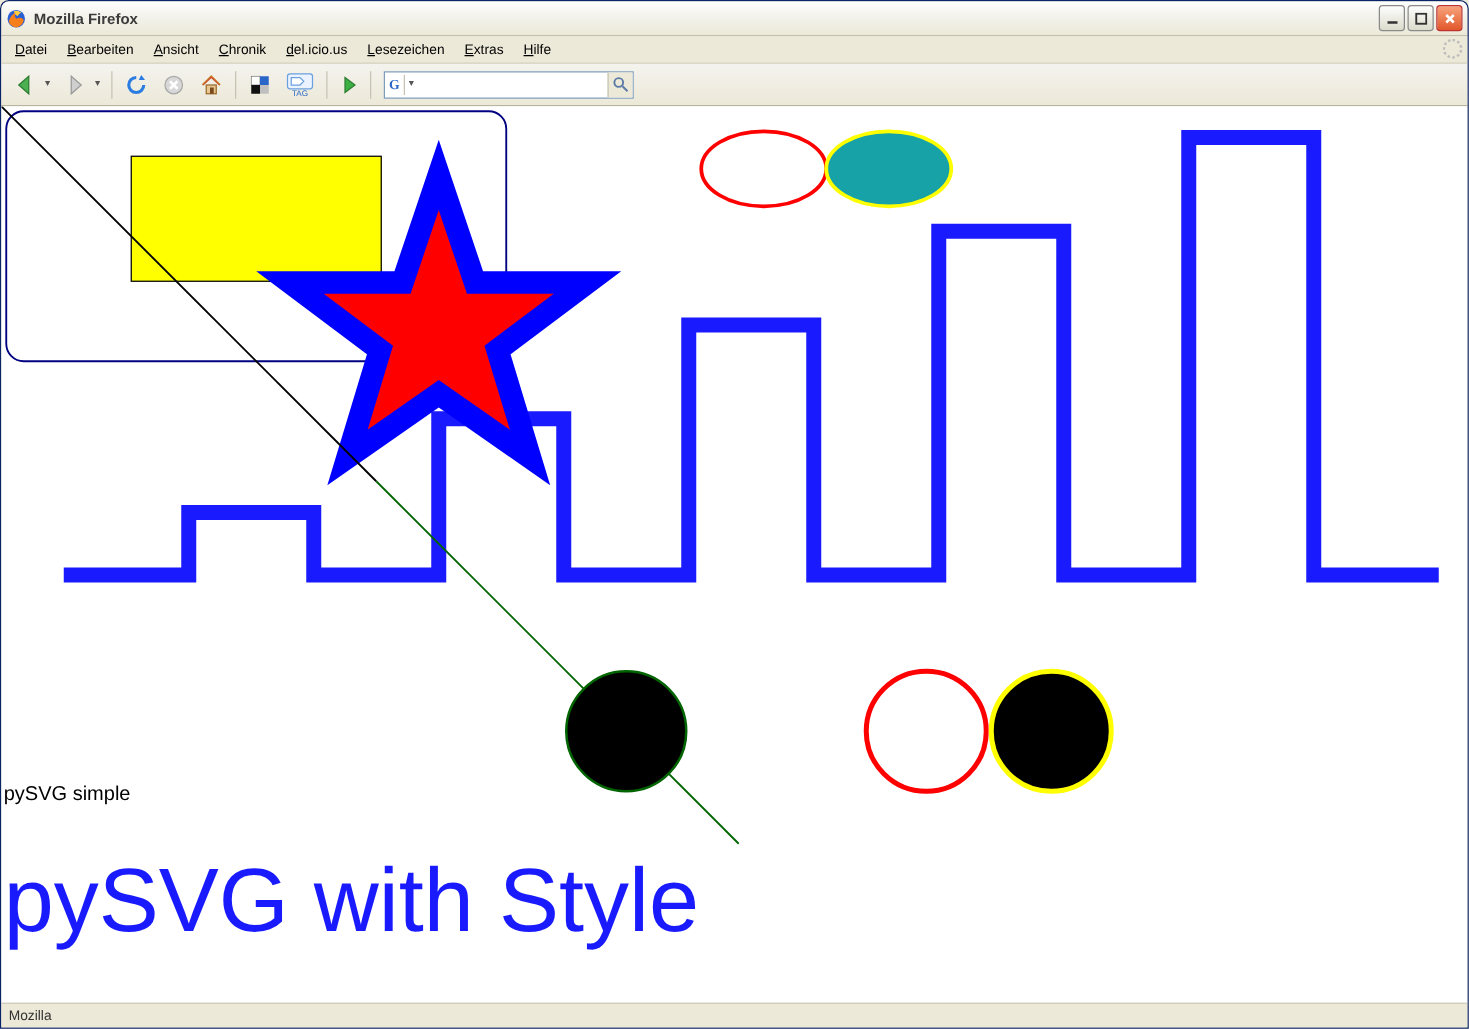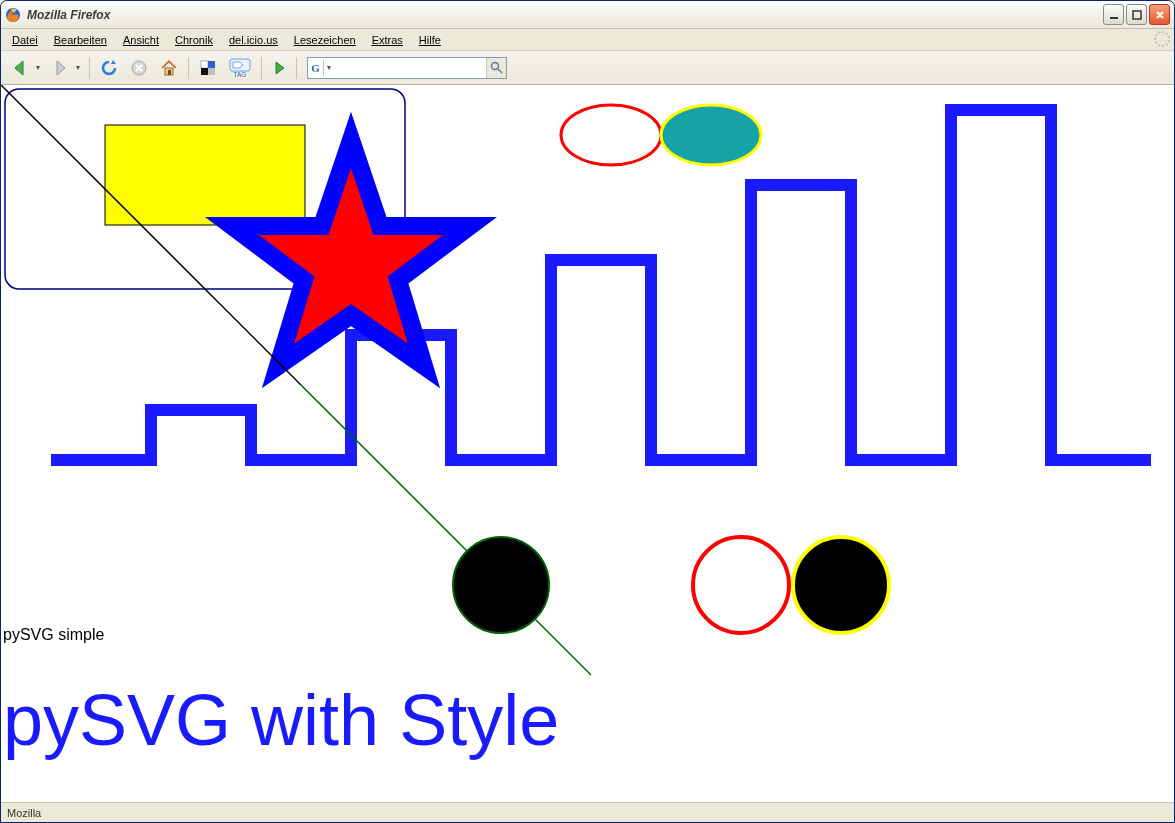--- a/index.html
+++ b/index.html
@@ -18,21 +18,20 @@
 
   
   .titlebar {
     height: 28px;
     background: linear-gradient(to bottom, #ffffff 0%, #f4f3ee 40%, #ece9d8 100%);
     border-bottom: 1px solid #c0c0b0;
     display: flex;
     align-items: center;
     padding: 0 4px;
     border-radius: 6px 6px 0 0;
-    font-style: italic;
   }
   .titlebar .ff-icon {
     width: 16px; height: 16px;
     margin-right: 6px;
     position: relative;
   }
   .titlebar .title-text {
     font-weight: bold;
     color: #3b3b3b;
     flex: 1;
@@ -58,21 +57,20 @@
   
   .menubar {
     height: 22px;
     background: #ece9d8;
     display: flex;
     align-items: center;
     padding: 0 4px;
     gap: 2px;
     border-bottom: 1px solid #d6d2c2;
     position: relative;
-    text-decoration: underline;
   }
   .menubar .menu-item {
     padding: 2px 7px;
     color: #000;
     cursor: default;
   }
   .menubar .menu-item u { text-decoration: underline; }
   .menubar .throbber {
     position: absolute;
     right: 4px;

